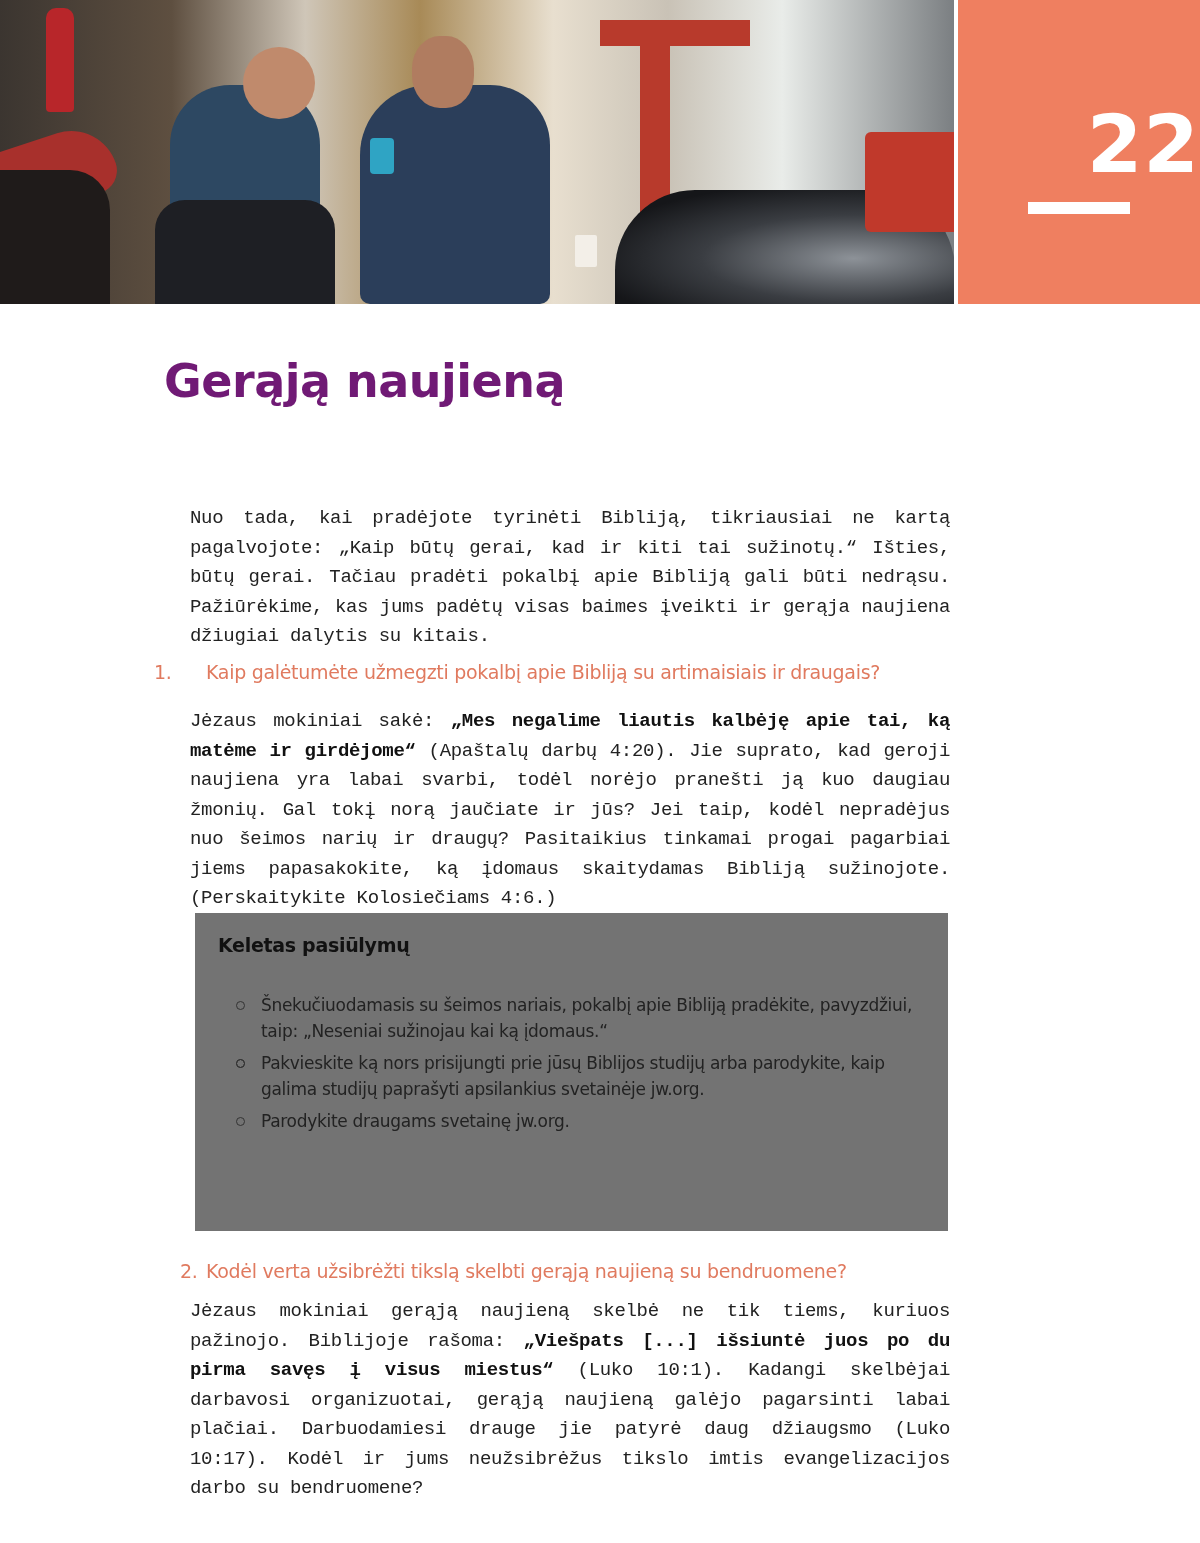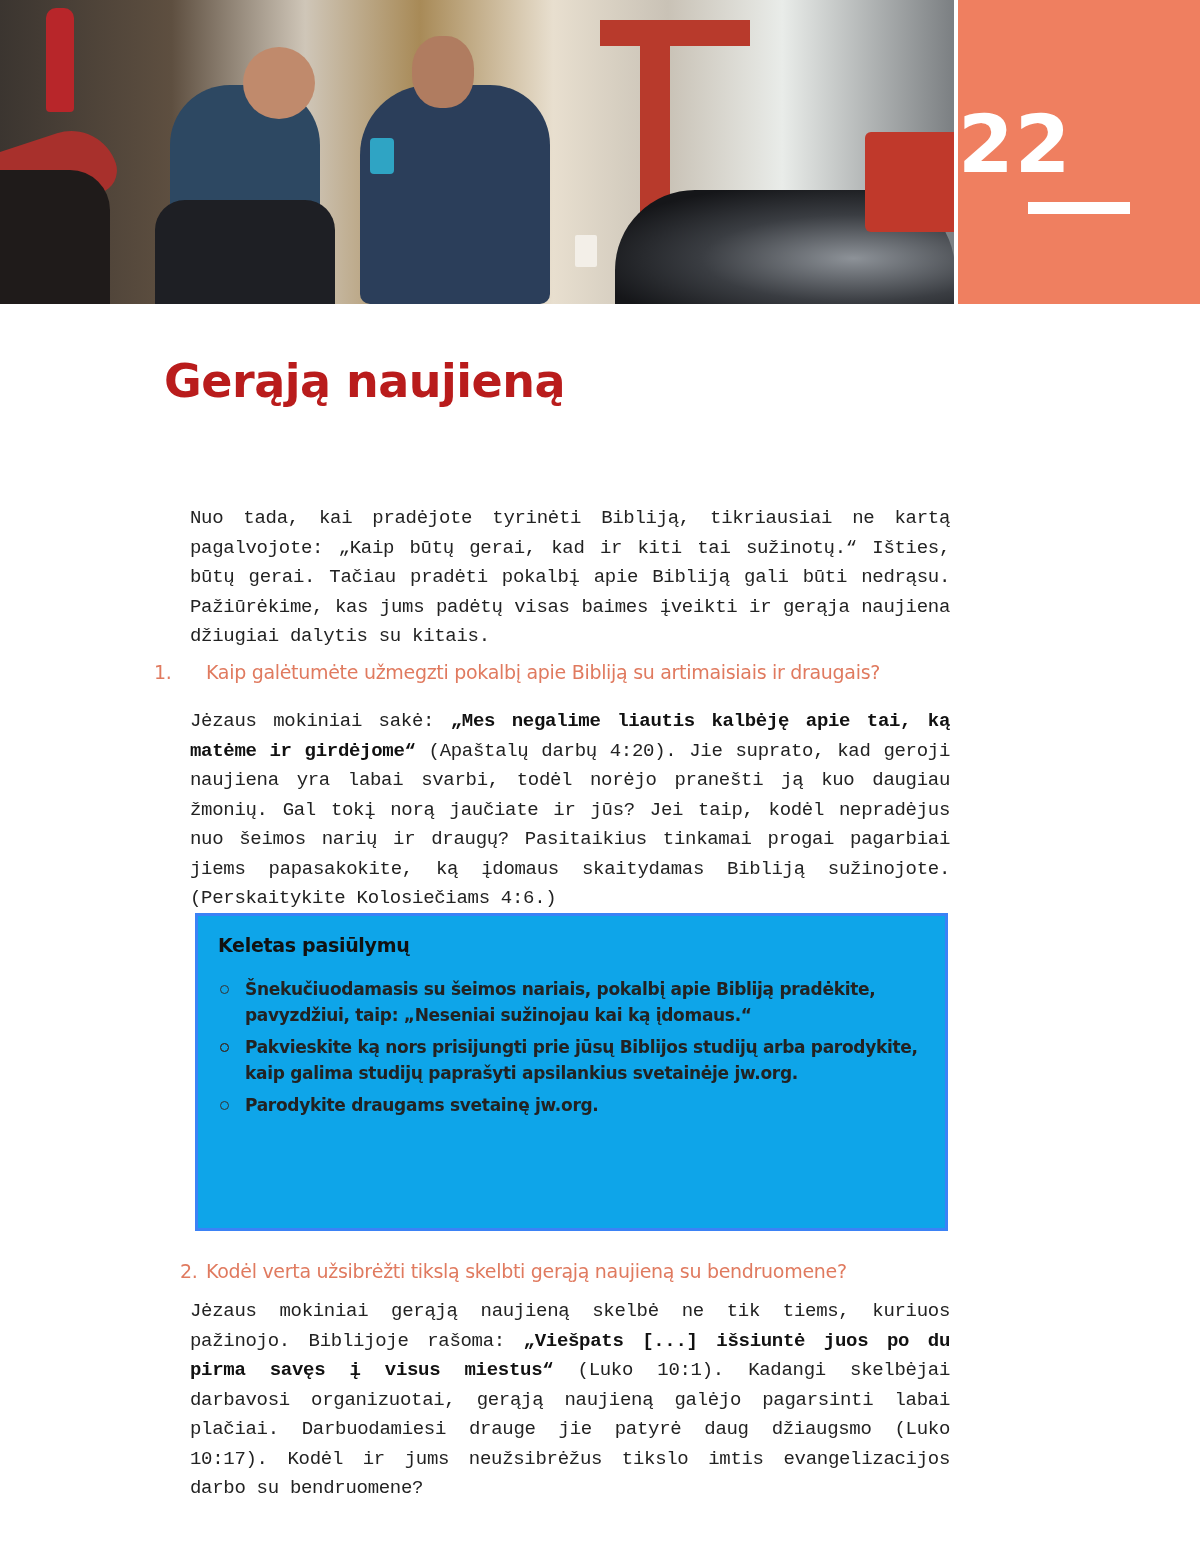--- a/index.html
+++ b/index.html
@@ -9,30 +9,30 @@
   }
   .hero {
     position: absolute; left: 0; top: 0; width: 954px; height: 304px; overflow: hidden;
     background: linear-gradient(90deg, #3b3530 0%, #5e4f40 18%, #cfc6b8 32%, #a88a57 44%, #e8dfcf 58%, #c9c2b6 70%, #e9ece9 82%, #7b7f82 100%);
   }
   .hero .shape { position: absolute; }
   .chapter-box {
     position: absolute; left: 958px; top: 0; width: 242px; height: 304px; background: #ef7f60;
   }
   .chapter-number {
-    position: absolute; left: 0; width: 100%; top: 100px; text-align: left;
+    position: absolute; left: 0; width: 100%; top: 100px; text-align: right;
     color: #ffffff; font-weight: bold; font-size: 80px; line-height: 90px;
     font-family: "DejaVu Sans", sans-serif; letter-spacing: 1px;
   }
   .chapter-rule {
     position: absolute; left: 70px; top: 202px; width: 102px; height: 12px; background: #ffffff;
   }
   .title {
     position: absolute; left: 164px; top: 352px; margin: 0;
-    font-family: "DejaVu Sans", sans-serif; font-weight: bold; font-size: 46px; line-height: 58px; color: #b91c1c;
+    font-family: "DejaVu Sans", sans-serif; font-weight: bold; font-size: 46px; line-height: 58px; color: #701a75;
     letter-spacing: -0.5px;
   }
   .body-text {
     font-family: Liberation Mono, monospace; font-size: 19px; line-height: 29.5px; color: #222;
     text-align: justify; margin: 0; letter-spacing: -0.3px;
   }
   .intro { position: absolute; left: 190px; top: 504px; width: 760px; }
   .question {
     position: absolute; left: 164px; margin: 16px;
     font-family: "DejaVu Sans", sans-serif; font-weight: normal; font-size: 19px; line-height: 29px; color: #e07a5f;
@@ -40,27 +40,27 @@
   }
   .question .num { display: inline-block; width: 26px; }
   .question .qtext { display: inline; }
   .q1 { top: 642px; width: 720px; padding-left: 26px; text-indent: -26px; }
   .q1-body { position: absolute; left: 190px; top: 707px; width: 760px; }
   .q2 { top: 1241px; width: 800px; }
   .q2-body { position: absolute; left: 190px; top: 1297px; width: 760px; }
   .bold { font-weight: bold; color: #111; }
   .tips-box {
     position: absolute; left: 195px; top: 913px; width: 753px; height: 318px;
-    border: 3px solid #3b82f6; box-sizing: border-box; background: #0ea5e9;
+    border: 3px solid #737373; box-sizing: border-box; background: #737373;
   }
   .tips-title {
     position: absolute; left: 20px; top: 18px; margin: 0;
     font-family: "DejaVu Sans", sans-serif; font-weight: bold; font-size: 19px; color: #111; letter-spacing: -0.3px;
   }
-  .tips-list { position: absolute; left: 20px; top: 60px; width: 700px; margin: 0; padding: 0; list-style: none; font-weight: bold; }
+  .tips-list { position: absolute; left: 20px; top: 60px; width: 700px; margin: 16px; padding: 0; list-style: none; }
   .tips-list li {
     position: relative; padding-left: 27px; margin-bottom: 6px;
     font-family: "DejaVu Sans", sans-serif; font-size: 17px; line-height: 26px; color: #222; letter-spacing: -0.3px;
   }
   .tips-list .bullet {
     position: absolute; left: 2px; top: 9px; width: 7px; height: 7px; border: 1.5px solid #333; border-radius: 50%;
   }
 </style>
 </head>
 <body>

